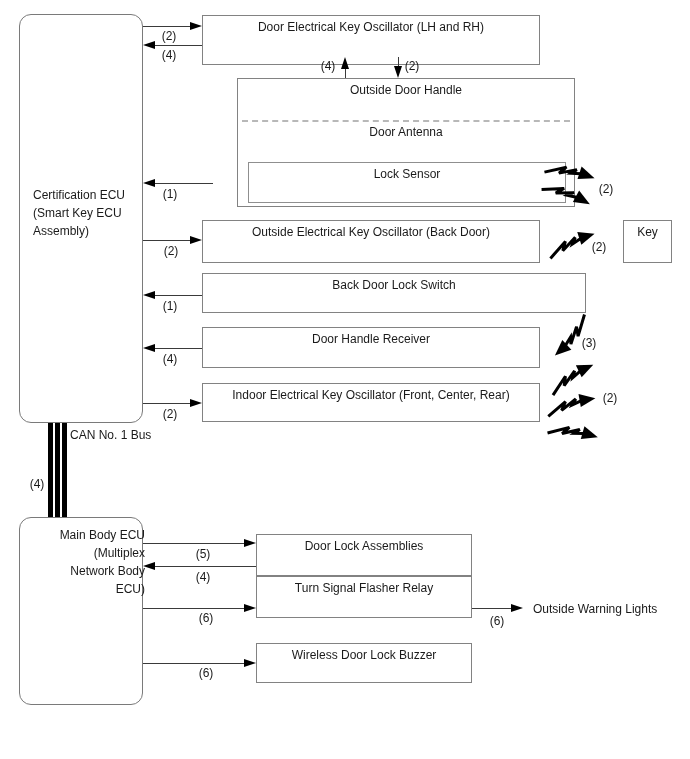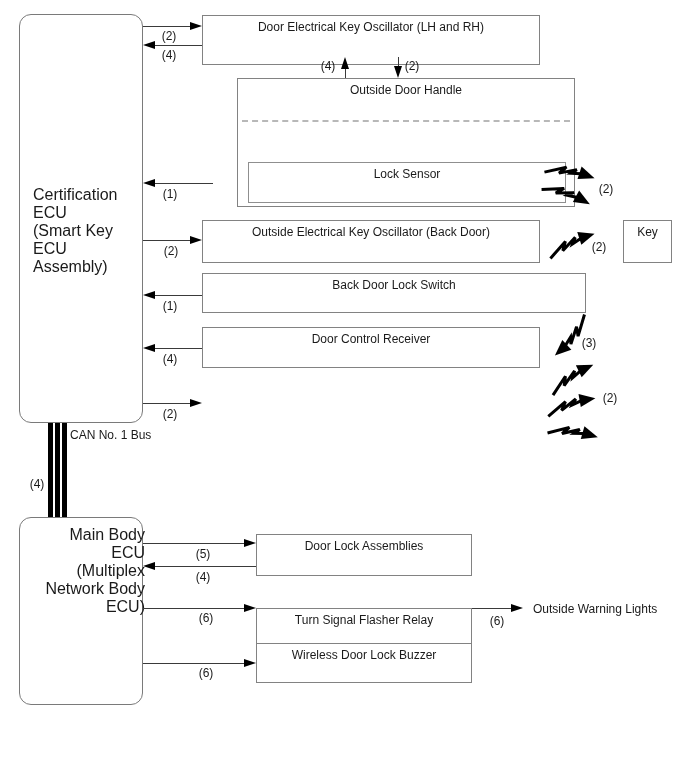--- a/index.html
+++ b/index.html
@@ -11,21 +11,21 @@
   .rbox{
     position:absolute;border:1px solid #828282;background:#fff;
     text-align:center;font-size:12px;line-height:14px;box-sizing:border-box;
     padding-top:4px;
   }
   .ecu{
     position:absolute;border:1px solid #7a7a7a;border-radius:12px;background:#fff;
     box-sizing:border-box;
   }
   .ecu-label{
-    position:absolute;font-size:16px;line-height:18px;white-space:pre-line;text-align:left;
+    position:absolute;font-size:12px;line-height:18px;white-space:pre-line;text-align:left;
   }
   .hline{position:absolute;height:1px;background:#3a3a3a;}
   .vline{position:absolute;width:1px;background:#3a3a3a;}
   .ah{position:absolute;width:0;height:0;}
   .ah-r{border-top:4px solid transparent;border-bottom:4px solid transparent;border-left:12px solid #000;}
   .ah-l{border-top:4px solid transparent;border-bottom:4px solid transparent;border-right:12px solid #000;}
   .ah-u{border-left:4px solid transparent;border-right:4px solid transparent;border-bottom:12px solid #000;}
   .ah-d{border-left:4px solid transparent;border-right:4px solid transparent;border-top:12px solid #000;}
   .sig{
     position:absolute;font-size:12px;line-height:14px;transform:translate(-50%,-50%);
@@ -63,46 +63,50 @@
   <div class="plain" style="left:70px;top:428px;">CAN No. 1 Bus</div>
   <div class="sig" style="left:37px;top:484px;">(4)</div>
 
   <div class="rbox" style="left:202px;top:15px;width:338px;height:50px;">
     <span>Door Electrical Key Oscillator (LH and RH)</span>
   </div>
 
   <div class="rbox" style="left:202px;top:78px;width:338px;height:129px;margin-left:35px;">
     <span>Outside Door Handle</span>
     <div class="dashline" style="left:4px;top:41px;width:328px;"></div>
+    <div style="position:absolute;left:0;top:46px;width:100%;text-align:center;">Door Antenna</div>
     <div class="innerbox" style="left:10px;top:83px;width:318px;height:41px;">
       <span>Lock Sensor</span>
     </div>
   </div>
 
   <div class="rbox" style="left:202px;top:220px;width:338px;height:43px;">
     <span>Outside Electrical Key Oscillator (Back Door)</span>
   </div>
 
   <div class="rbox" style="left:202px;top:273px;width:384px;height:40px;">
     <span>Back Door Lock Switch</span>
   </div>
 
   <div class="rbox" style="left:202px;top:327px;width:338px;height:41px;">
-    <span>Door Control Receiver</span>
-  </div>
-
+    <span>Door Handle Receiver</span>
+  </div>
+
+  <div class="rbox" style="left:202px;top:383px;width:338px;height:39px;">
+    <span>Indoor Electrical Key Oscillator (Front, Center, Rear)</span>
+  </div>
 
   <div class="rbox" style="left:623px;top:220px;width:49px;height:43px;">
     <span>Key</span>
   </div>
 
   <div class="rbox" style="left:256px;top:534px;width:216px;height:42px;">
     <span>Door Lock Assemblies</span>
   </div>
-  <div class="rbox" style="left:256px;top:608px;width:216px;height:42px;">
+  <div class="rbox" style="left:256px;top:576px;width:216px;height:42px;">
     <span>Turn Signal Flasher Relay</span>
   </div>
   <div class="rbox" style="left:256px;top:643px;width:216px;height:40px;">
     <span>Wireless Door Lock Buzzer</span>
   </div>
 
   <div class="hline" style="left:143px;top:26px;width:48px;"></div>
   <div class="ah ah-r" style="left:190px;top:22px;"></div>
   <div class="sig" style="left:169px;top:36px;">(2)</div>
 

